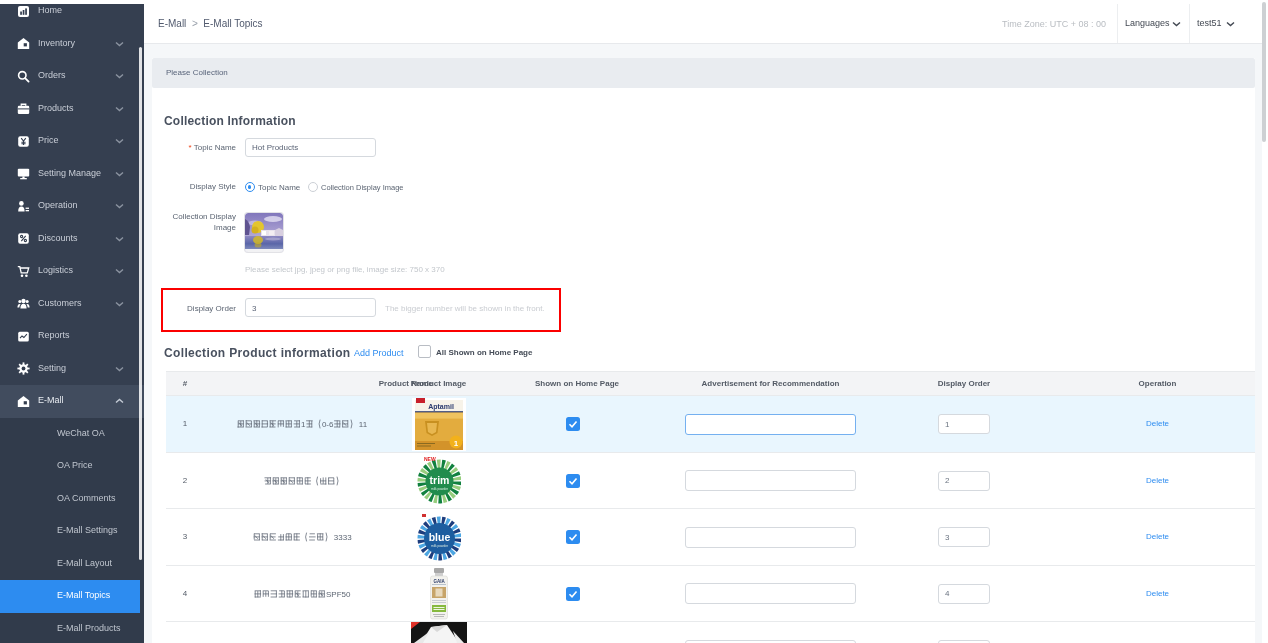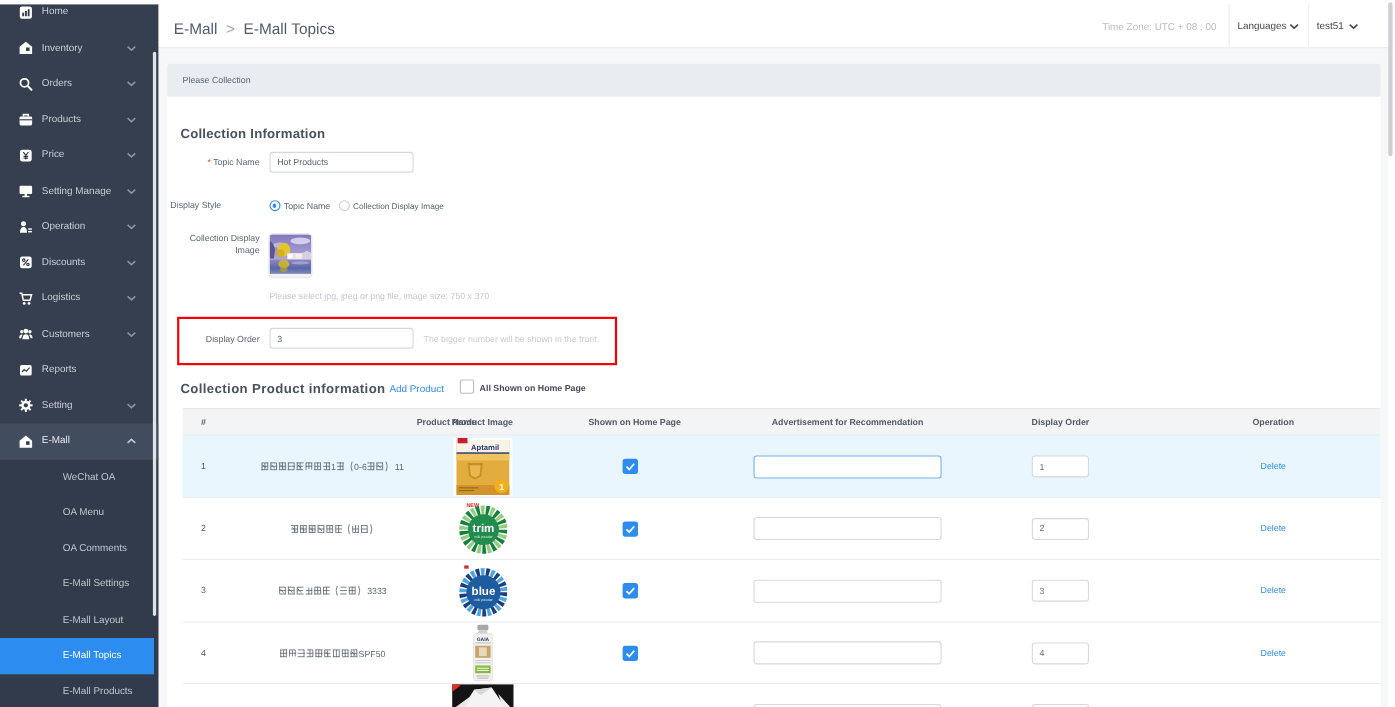--- a/index.html
+++ b/index.html
@@ -1,15 +1,15 @@
 <!DOCTYPE html>
 <html><head><meta charset="utf-8"><style>html,body{margin:0;padding:0}*{box-sizing:border-box}body{width:1268px;height:643px;position:relative;overflow:hidden;font-family:"Liberation Sans",sans-serif;background:#fff}.ab{position:absolute}svg{display:block}</style></head><body>
 <div class="ab" style="left:144px;top:44px;width:1124px;height:599px;background:#f5f7f9"></div>
 <div class="ab" style="left:0;top:0;width:1268px;height:44px;background:#fff;border-bottom:1px solid #e7e9ec"></div>
-<div class="ab" style="left:158px;top:18px;font-size:14px;color:#515a6e">E-Mall&nbsp; <span style="color:#99a0ab">&gt;</span> &nbsp;E-Mall Topics</div>
+<div class="ab" style="left:158px;top:18px;font-size:10px;color:#515a6e">E-Mall&nbsp; <span style="color:#99a0ab">&gt;</span> &nbsp;E-Mall Topics</div>
 <div class="ab" style="left:1002px;top:19px;font-size:9px;color:#b9bdc2">Time Zone: UTC + 08 : 00</div>
 <div class="ab" style="left:1117px;top:4px;width:1px;height:39px;background:#eceef0"></div>
 <div class="ab" style="left:1189px;top:4px;width:1px;height:39px;background:#eceef0"></div>
 <div class="ab" style="left:1125px;top:18px;font-size:9px;color:#424852">Languages</div>
 <div class="ab" style="left:1172px;top:21px">
     <svg width="9" height="6" viewBox="0 0 9 6">
       <polyline points="1 1.4 4.5 4.6 8 1.4" fill="none" stroke="#424852" stroke-width="1.4"></polyline>
     </svg>
   </div>
 <div class="ab" style="left:1197px;top:18px;font-size:9px;color:#424852">test51</div>
@@ -192,37 +192,37 @@
         <rect x="6.7" y="6.2" width="3.2" height="3.2" fill="#333d4e"></rect>
       </svg>
     </div>
     <div style="position:absolute;left:38px;top:391.0px;font-size:9px;color:#e8ecf1">E-Mall</div>
     <div style="position:absolute;left:115px;top:394.0px">
       <svg width="9" height="6" viewBox="0 0 9 6">
         <polyline points="1 4.6 4.5 1.4 8 4.6" fill="none" stroke="#c3cad4" stroke-width="1.4"></polyline>
       </svg>
     </div>
     <div style="position:absolute;left:57px;top:423.5px;font-size:9px;color:#c0c6cf">WeChat OA</div>
-    <div style="position:absolute;left:57px;top:456.0px;font-size:9px;color:#c0c6cf">OA Menu</div>
+    <div style="position:absolute;left:57px;top:456.0px;font-size:9px;color:#c0c6cf">OA Price</div>
     <div style="position:absolute;left:57px;top:488.5px;font-size:9px;color:#c0c6cf">OA Comments</div>
     <div style="position:absolute;left:57px;top:521.0px;font-size:9px;color:#c0c6cf">E-Mall Settings</div>
     <div style="position:absolute;left:57px;top:553.5px;font-size:9px;color:#c0c6cf">E-Mall Layout</div>
     <div style="position:absolute;left:0;top:576px;width:140px;height:32.5px;background:#2d8cf0"></div>
     <div style="position:absolute;left:57px;top:586.0px;font-size:9px;color:#fff">E-Mall Topics</div>
     <div style="position:absolute;left:57px;top:618.5px;font-size:9px;color:#c0c6cf">E-Mall Products</div>
     <div style="position:absolute;left:139px;top:43px;width:3px;height:513px;background:rgba(255,255,255,.85);border-radius:2px"></div>
   </div>
 <div class="ab" style="left:152px;top:58px;width:1103px;height:585px;background:#fff"></div>
 <div class="ab" style="left:152px;top:58px;width:1103px;height:30px;background:#e9ecf0;border-radius:2px"></div>
 <div class="ab" style="left:166px;top:68px;font-size:8px;color:#59647a">Please Collection</div>
 <div class="ab" style="left:164px;top:114px;font-size:12px;font-weight:bold;letter-spacing:.2px;color:#49515f">Collection Information</div>
 <div class="ab" style="left:120px;top:143px;width:116px;text-align:right;font-size:8px;color:#5b6472"><span style="color:#ed4014">*</span> Topic Name</div>
 <div class="ab" style="left:245px;top:138px;width:131px;height:19px;border:1px solid #d5d9de;border-radius:3px;background:#fff"></div>
 <div class="ab" style="left:252px;top:143px;font-size:8px;color:#5a6375">Hot Products</div>
-<div class="ab" style="left:120px;top:181.5px;width:116px;text-align:center;font-size:8px;color:#5b6472">Display Style</div>
+<div class="ab" style="left:120px;top:181.5px;width:116px;text-align:right;font-size:8px;color:#5b6472">Display Style</div>
 <div class="ab" style="left:244.5px;top:182px;width:10px;height:10px;border:1.6px solid #2d8cf0;border-radius:50%;background:#fff"></div>
 <div class="ab" style="left:247.7px;top:185.2px;width:3.6px;height:3.6px;border-radius:50%;background:#2d8cf0"></div>
 <div class="ab" style="left:258px;top:182.5px;font-size:8px;color:#5b6472">Topic Name</div>
 <div class="ab" style="left:308px;top:182px;width:10px;height:10px;border:1px solid #ccd0d6;border-radius:50%;background:#fff"></div>
 <div class="ab" style="left:321px;top:183px;font-size:7.5px;color:#5b6472">Collection Display Image</div>
 <div class="ab" style="left:120px;top:211px;width:116px;text-align:right;line-height:11px;font-size:8px;color:#5b6472">Collection Display<br>Image</div>
 <div class="ab" style="left:245px;top:213px;width:38px;height:39px;border-radius:3px;overflow:hidden;box-shadow:0 0 0 1px #e2e2e6">
     <svg width="38" height="39" viewBox="0 0 38 39" style="border-radius:3px">
 <defs>
         <linearGradient id="sky" x1="0" y1="0" x2="0" y2="1">

